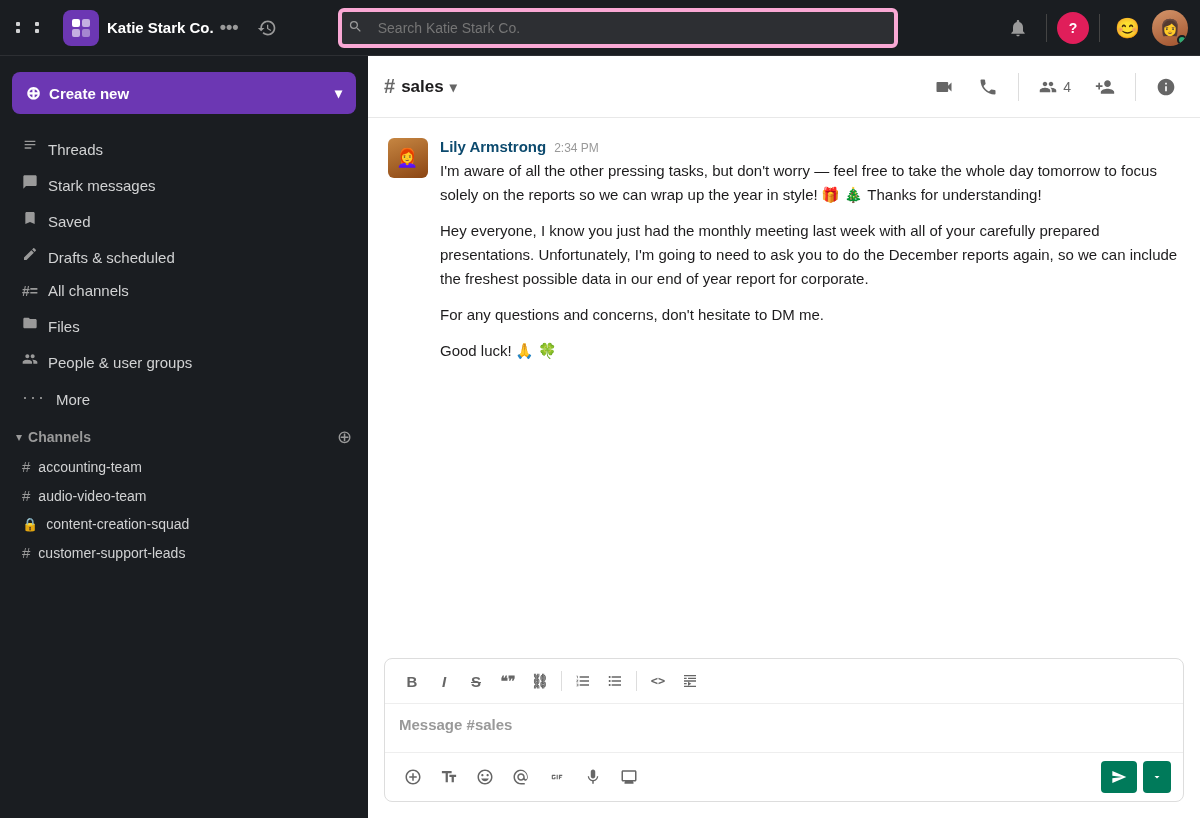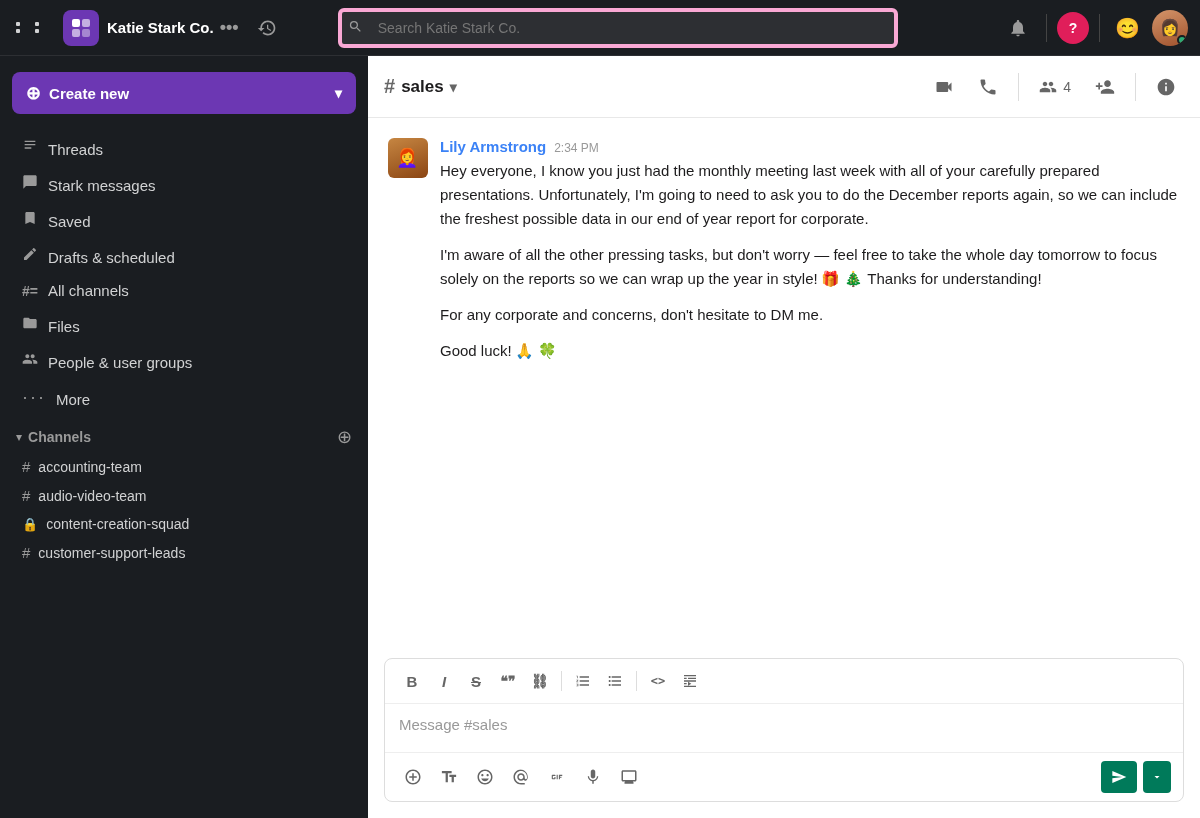--- a/index.html
+++ b/index.html
@@ -237,21 +237,21 @@
       background: linear-gradient(160deg, #c68642 0%, #8b4513 100%);
       display: flex; align-items: center; justify-content: center;
       font-size: 18px;
     }
     .message-content { flex: 1; }
     .message-header {
       display: flex; align-items: baseline; gap: 8px;
       margin-bottom: 4px;
     }
     .message-name {
-      font-weight: 700; color: #3b82f6; font-size: 15px;
+      font-weight: 700; color: #0c4a6e; font-size: 15px;
     }
     .message-time {
       font-size: 12px; color: #999;
     }
     .message-text {
       font-size: 15px; color: #1d1c1d; line-height: 1.6;
     }
     .message-text p { margin-bottom: 12px; }
     .message-text p:last-child { margin-bottom: 16px; }
 
@@ -274,20 +274,21 @@
       display: flex; align-items: center; justify-content: center;
       cursor: pointer; color: #666; border-radius: 4px;
       font-size: 14px; font-weight: bold;
     }
     .composer-tool-divider { width: 1px; height: 20px; background: #ddd; margin: 0 4px; }
     .composer-input {
       padding: 12px 14px;
       min-height: 48px;
       color: #999; font-size: 15px;
       cursor: text;
+      font-weight: bold;
     }
     .composer-bottom {
       display: flex;
       align-items: center;
       padding: 8px 12px;
       gap: 4px;
       border-top: 1px solid #eee;
     }
     .composer-bottom-icon {
       width: 32px; height: 32px;
@@ -505,23 +506,23 @@
       <div class="message-item">
         <div class="message-avatar">
           <div class="message-avatar-img">👩‍🦰</div>
         </div>
         <div class="message-content">
           <div class="message-header">
             <span class="message-name">Lily Armstrong</span>
             <span class="message-time">2:34 PM</span>
           </div>
           <div class="message-text">
+            <p>I'm aware of all the other pressing tasks, but don't worry — feel free to take the whole day tomorrow to focus solely on the reports so we can wrap up the year in style! 🎁 🎄 Thanks for understanding!</p>
             <p>Hey everyone, I know you just had the monthly meeting last week with all of your carefully prepared presentations. Unfortunately, I'm going to need to ask you to do the December reports again, so we can include the freshest possible data in our end of year report for corporate.</p>
-            <p>I'm aware of all the other pressing tasks, but don't worry — feel free to take the whole day tomorrow to focus solely on the reports so we can wrap up the year in style! 🎁 🎄 Thanks for understanding!</p>
-            <p>For any corporate and concerns, don't hesitate to DM me.</p>
+            <p>For any questions and concerns, don't hesitate to DM me.</p>
             <p>Good luck! 🙏 🍀</p>
           </div>
         </div>
       </div>
     </div>
 
     <div class="chat-composer">
       <div class="composer-toolbar">
         <div class="composer-tool" style="font-weight:900; font-size:15px;">B</div>
         <div class="composer-tool" style="font-style:italic; font-size:15px;">I</div>

